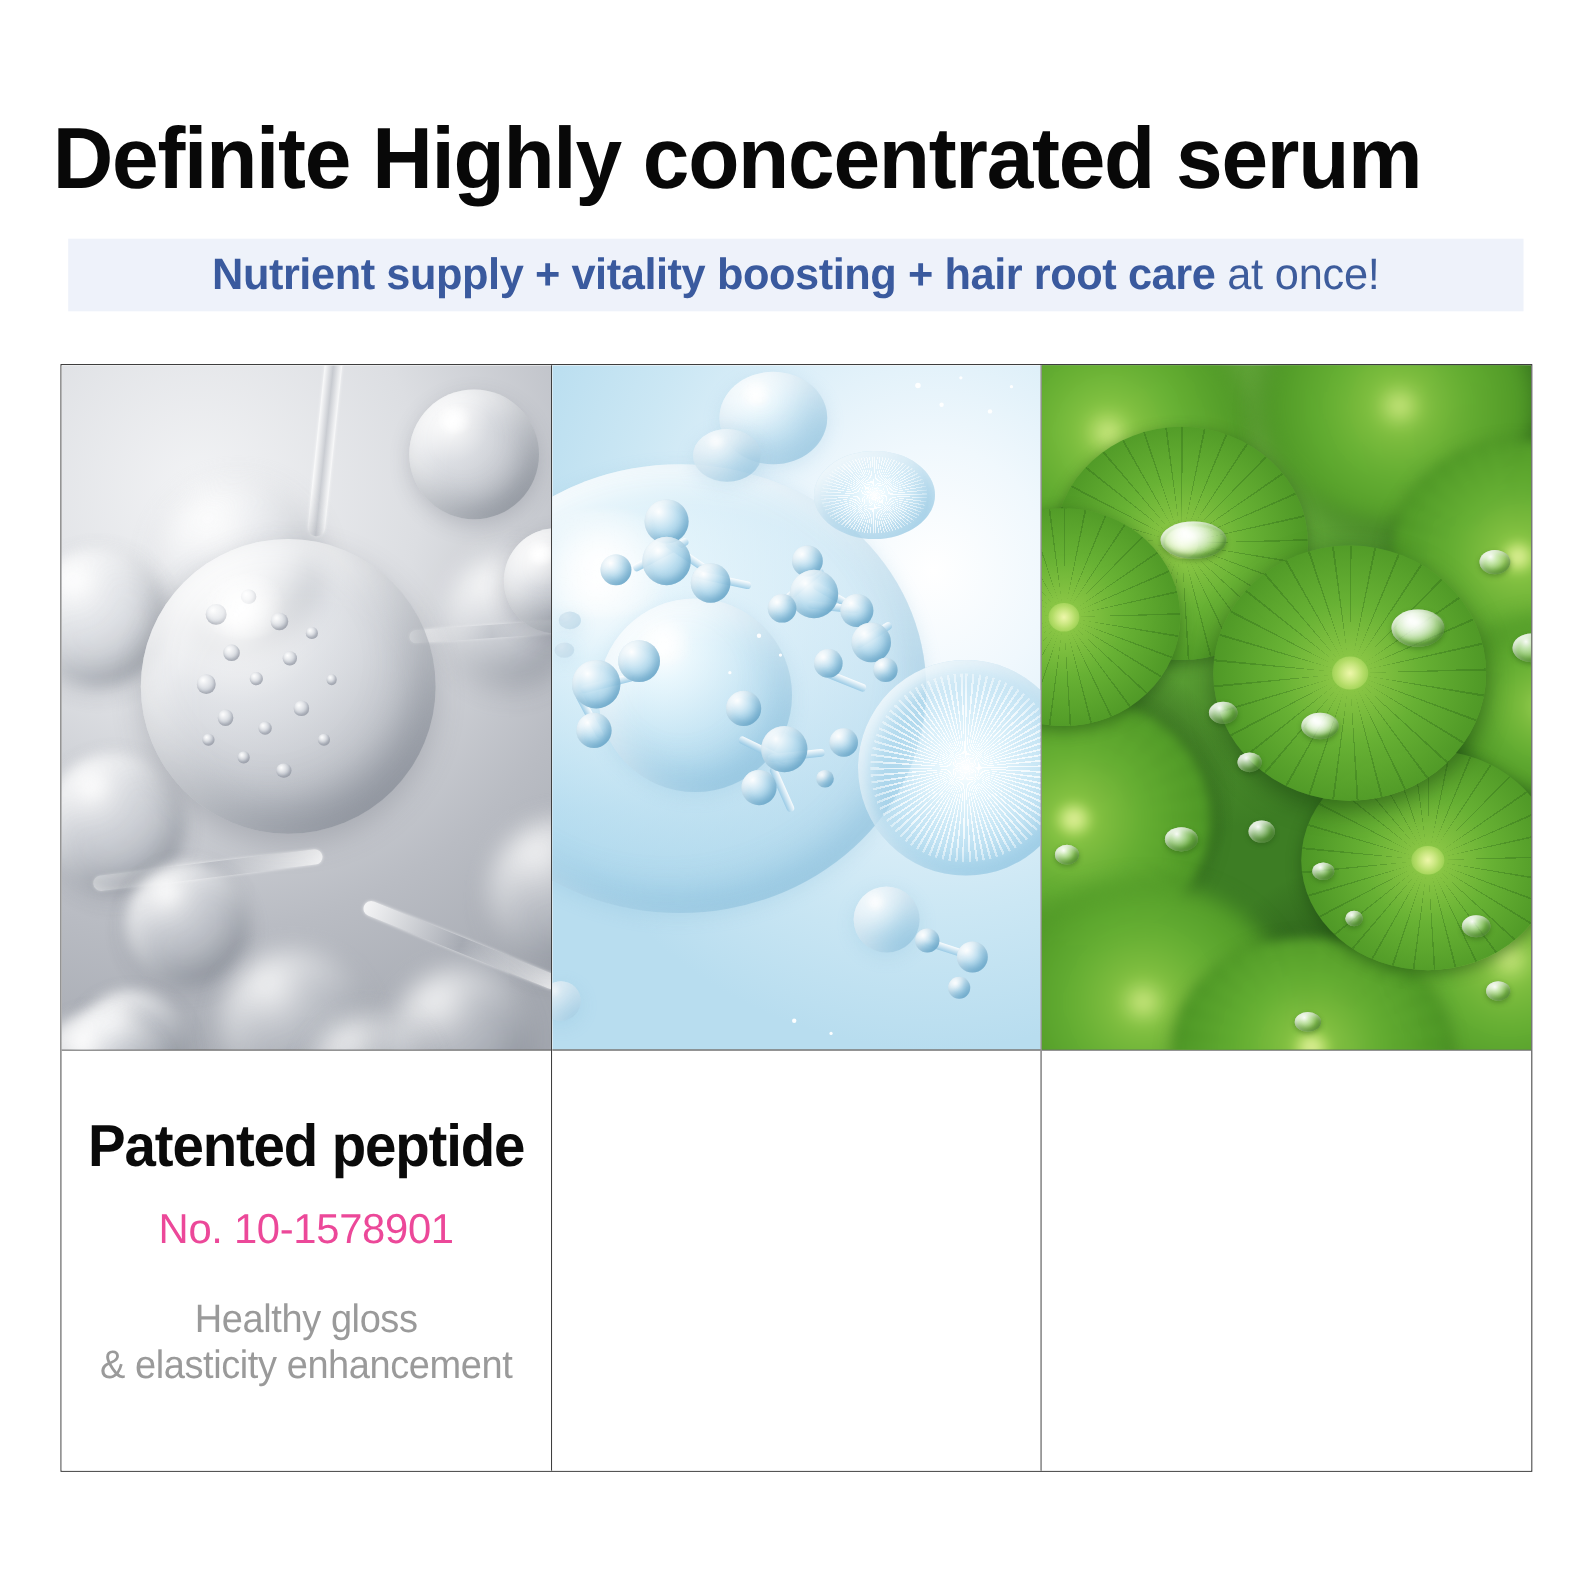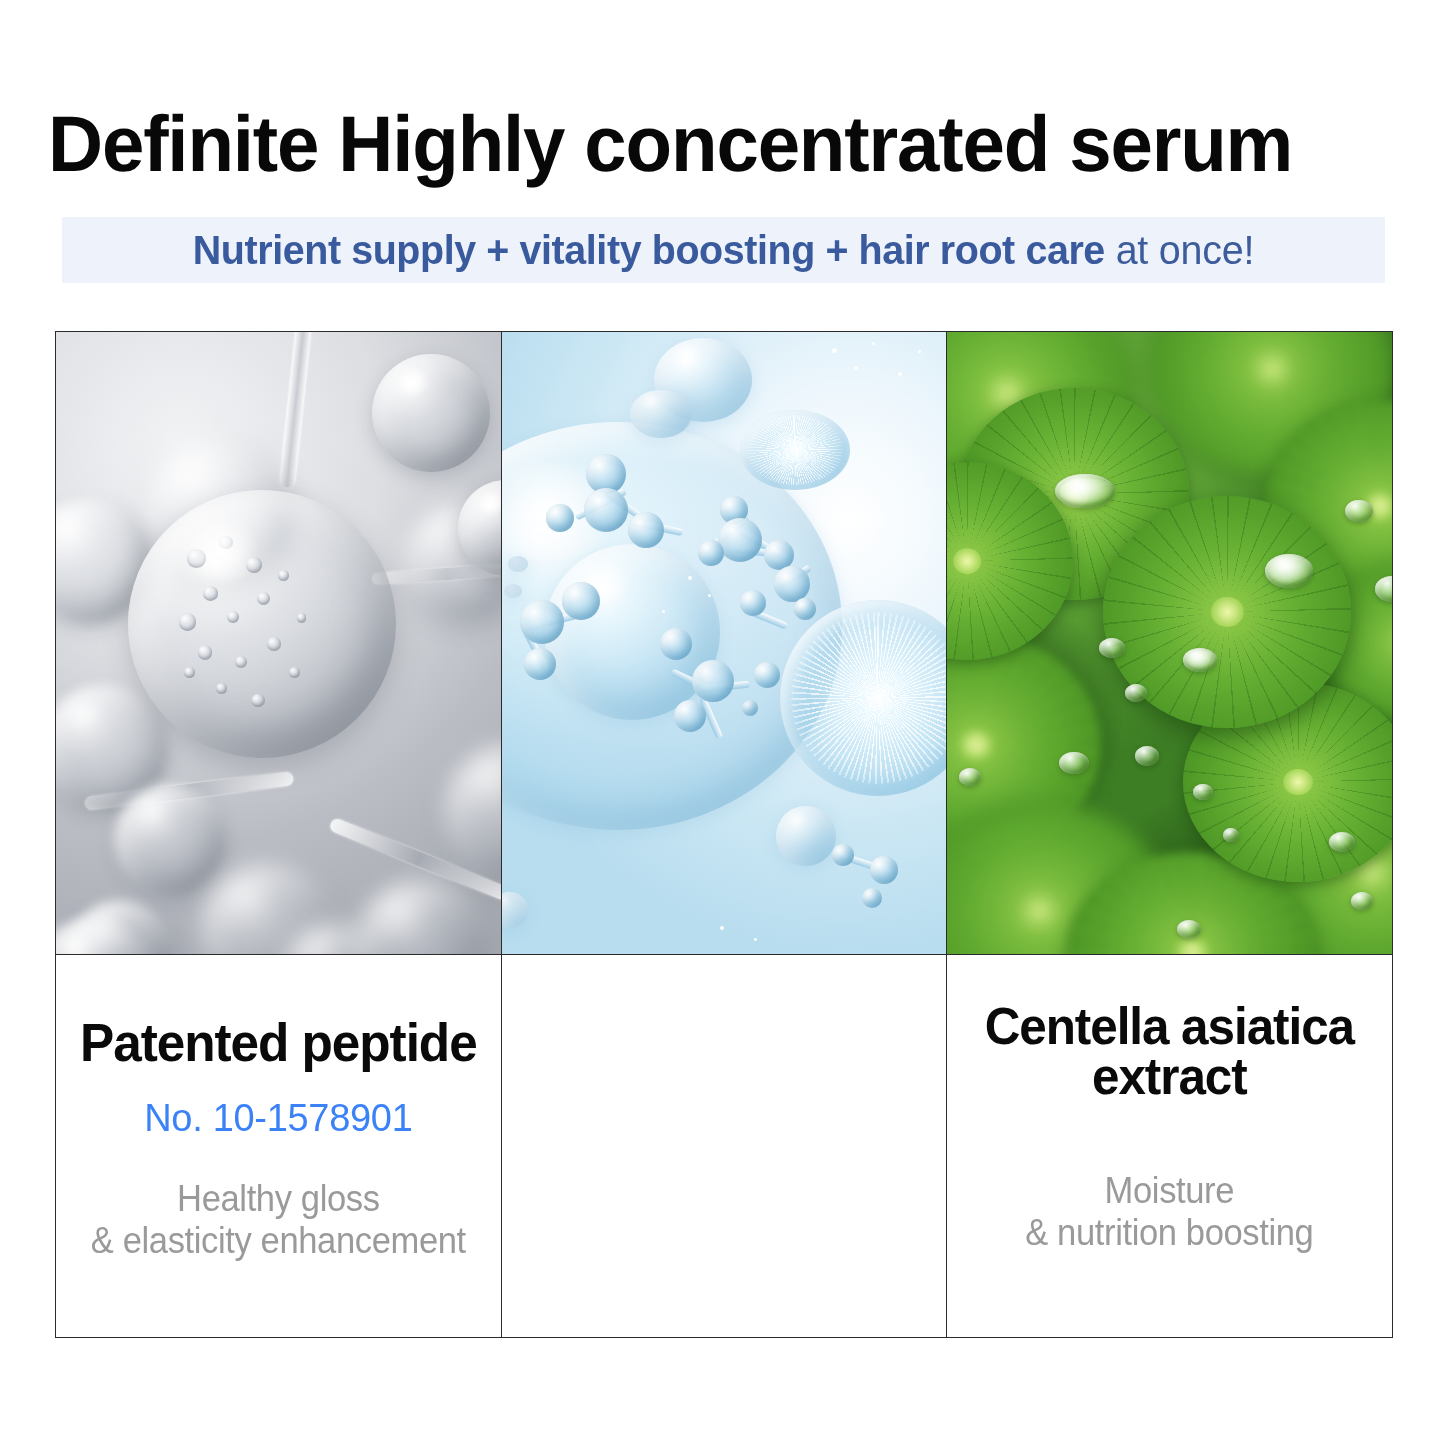--- a/index.html
+++ b/index.html
@@ -121,21 +121,21 @@
     font-weight: 700;
     letter-spacing: -1.1px;
     white-space: nowrap;
     transform: scaleX(0.95);
   }
   .panel .heading.wrap {
     white-space: normal;
     line-height: 0.97;
   }
   .panel .patent {
-    color: #3b82f6;
+    color: #ec4899;
     font-weight: 400;
     letter-spacing: -0.3px;
     white-space: nowrap;
   }
   .panel .desc {
     color: #9a9a9a;
     font-weight: 400;
     letter-spacing: -0.4px;
     line-height: 1.16;
     transform: scaleX(0.96);
@@ -559,26 +559,16 @@
           <div class="drop" style="left:246px; top:452px; width:20px; height:16px;"></div>
           <div class="drop" style="left:276px; top:496px; width:16px; height:14px;"></div>
           <div class="drop" style="left:382px; top:500px; width:26px; height:20px;"></div>
           <div class="drop" style="left:404px; top:560px; width:22px; height:18px;"></div>
           <div class="drop" style="left:12px; top:436px; width:22px; height:18px;"></div>
           <div class="drop" style="left:112px; top:420px; width:30px; height:22px;"></div>
           <div class="drop" style="left:230px; top:588px; width:24px; height:18px;"></div>
         </div>
       </div>
 
-      <div class="panel c3">
-        <div class="heading wrap">
-          <div>Centella asiatica</div>
-          <div>extract</div>
-        </div>
-        <div class="desc">
-          <div>Moisture</div>
-          <div>&amp; nutrition boosting</div>
-        </div>
-      </div>
     </div>
 
   </div>
 </div>
 
 </body></html>

